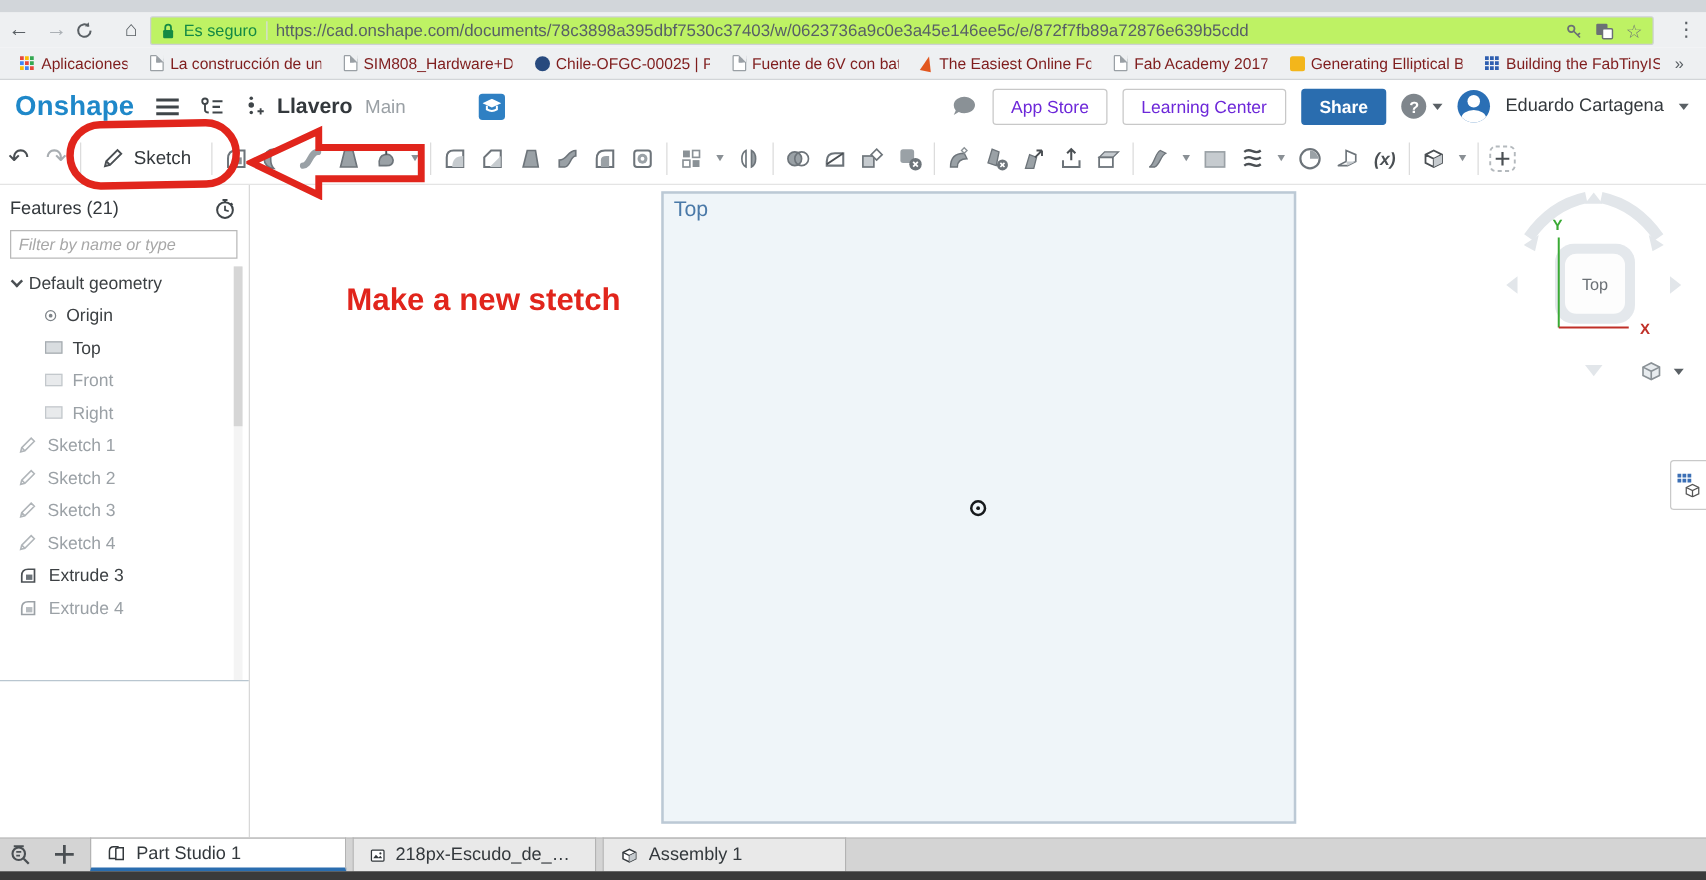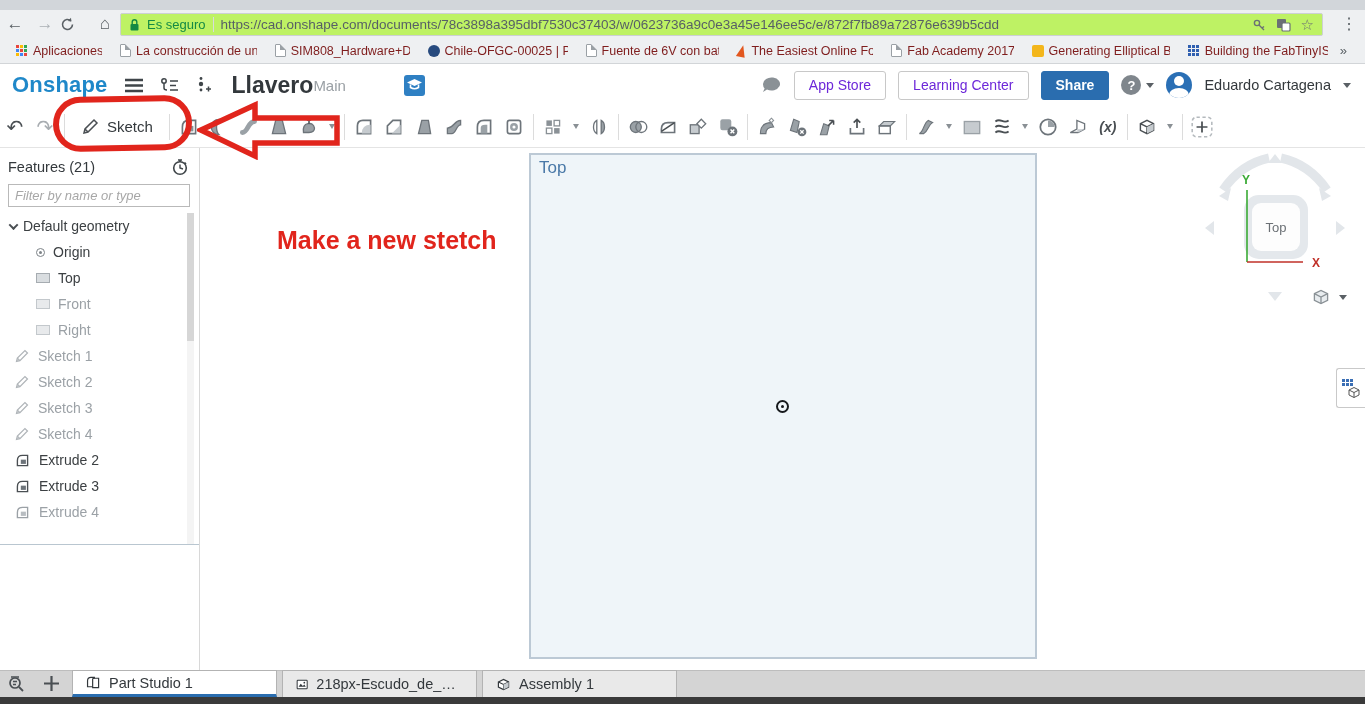--- a/index.html
+++ b/index.html
@@ -31,22 +31,22 @@
   .grid9.colored i:nth-child(7){background:#fbbc05}.grid9.colored i:nth-child(8){background:#4285f4}.grid9.colored i:nth-child(9){background:#e8453c}
   .grid9.blue i{background:#2f5fb0}
   .fav-dot{width:12px;height:12px;border-radius:50%;background:#274a7e;flex:none}
   .fav-flame{width:0;height:0;border-left:5px solid transparent;border-right:4px solid transparent;border-bottom:12px solid #e2571f;transform:rotate(12deg);flex:none}
   .fav-yellow{width:12px;height:12px;background:#f3b61b;border-radius:2px;flex:none}
 
   
   .osheader{left:0;top:64px;width:1365px;height:42px;background:#fff;display:flex;align-items:center}
   .oslogo{font-size:22px;font-weight:bold;color:#1f88c9;margin-left:12px;letter-spacing:.2px}
   .hico{margin-left:16px;display:flex;align-items:center;cursor:pointer}
-  .doctitle{font-size:23px;font-weight:bold;color:#33383c;margin-left:20px}
-  .wsname{font-size:15px;color:#9aa0a5;}
+  .doctitle{font-size:17px;font-weight:bold;color:#33383c;margin-left:10px}
+  .wsname{font-size:15px;color:#9aa0a5;margin-left:10px}
   .gradcap{margin-left:58px;width:21px;height:21px;background:#2f80c3;border-radius:3px;display:flex;align-items:center;justify-content:center;cursor:pointer}
   .hright{margin-left:auto;display:flex;align-items:center;gap:12px;padding-right:14px}
   .btn{height:29px;border:1px solid #c8c8c8;border-radius:3px;background:#fff;font-size:14px;color:#6d28d9;display:flex;align-items:center;padding:0 14px;cursor:pointer}
   .btn.primary{background:#2a6daf;border-color:#2a6daf;color:#fff;font-weight:bold}
   .helpc{width:20px;height:20px;border-radius:50%;background:#7f868c;color:#fff;font-size:13px;font-weight:bold;display:flex;align-items:center;justify-content:center;cursor:pointer}
   .avatar{width:26px;height:26px;border-radius:50%;background:#2a6fb5;position:relative;overflow:hidden;flex:none}
   .avatar:before{content:"";position:absolute;left:8px;top:4px;width:10px;height:10px;border-radius:50%;background:#fff}
   .avatar:after{content:"";position:absolute;left:3px;top:16px;width:20px;height:14px;border-radius:50%;background:#fff}
   .uname{font-size:14.5px;color:#33383c;cursor:pointer}
   .caret{width:0;height:0;border-left:4px solid transparent;border-right:4px solid transparent;border-top:5px solid #5a6065;display:inline-block}
@@ -527,27 +527,20 @@
         <svg width="16" height="16" viewBox="0 0 19 19">
           <path d="M3 16 L4 12 L13 3 L16 6 L7 15 Z M4 12 L7 15" fill="none" stroke="#b0b5b9" stroke-width="1.5"></path>
         </svg>
         <span>Sketch 4</span>
       </div>
     <div class="frow" style="padding-left:14px">
         <svg width="17" height="17" viewBox="0 0 20 20">
           <path d="M4 10 Q4 4 10 4 H16 V16 H4 Z" fill="none" stroke="#4a4f53" stroke-width="1.6"></path>
           <rect x="8" y="9" width="6" height="5" fill="#6d747a"></rect>
         </svg>
-        <span>Extrude 2</span>
-      </div>
-    <div class="frow" style="padding-left:14px">
-        <svg width="17" height="17" viewBox="0 0 20 20">
-          <path d="M4 10 Q4 4 10 4 H16 V16 H4 Z" fill="none" stroke="#4a4f53" stroke-width="1.6"></path>
-          <rect x="8" y="9" width="6" height="5" fill="#6d747a"></rect>
-        </svg>
         <span>Extrude 3</span>
       </div>
     <div class="frow muted" style="padding-left:14px">
         <svg width="17" height="17" viewBox="0 0 20 20">
           <path d="M4 10 Q4 4 10 4 H16 V16 H4 Z" fill="none" stroke="#9ba1a6" stroke-width="1.6"></path>
           <rect x="8" y="9" width="6" height="5" fill="#b8bdc1"></rect>
         </svg>
         <span>Extrude 4</span>
       </div>
     <div class="fscroll">

